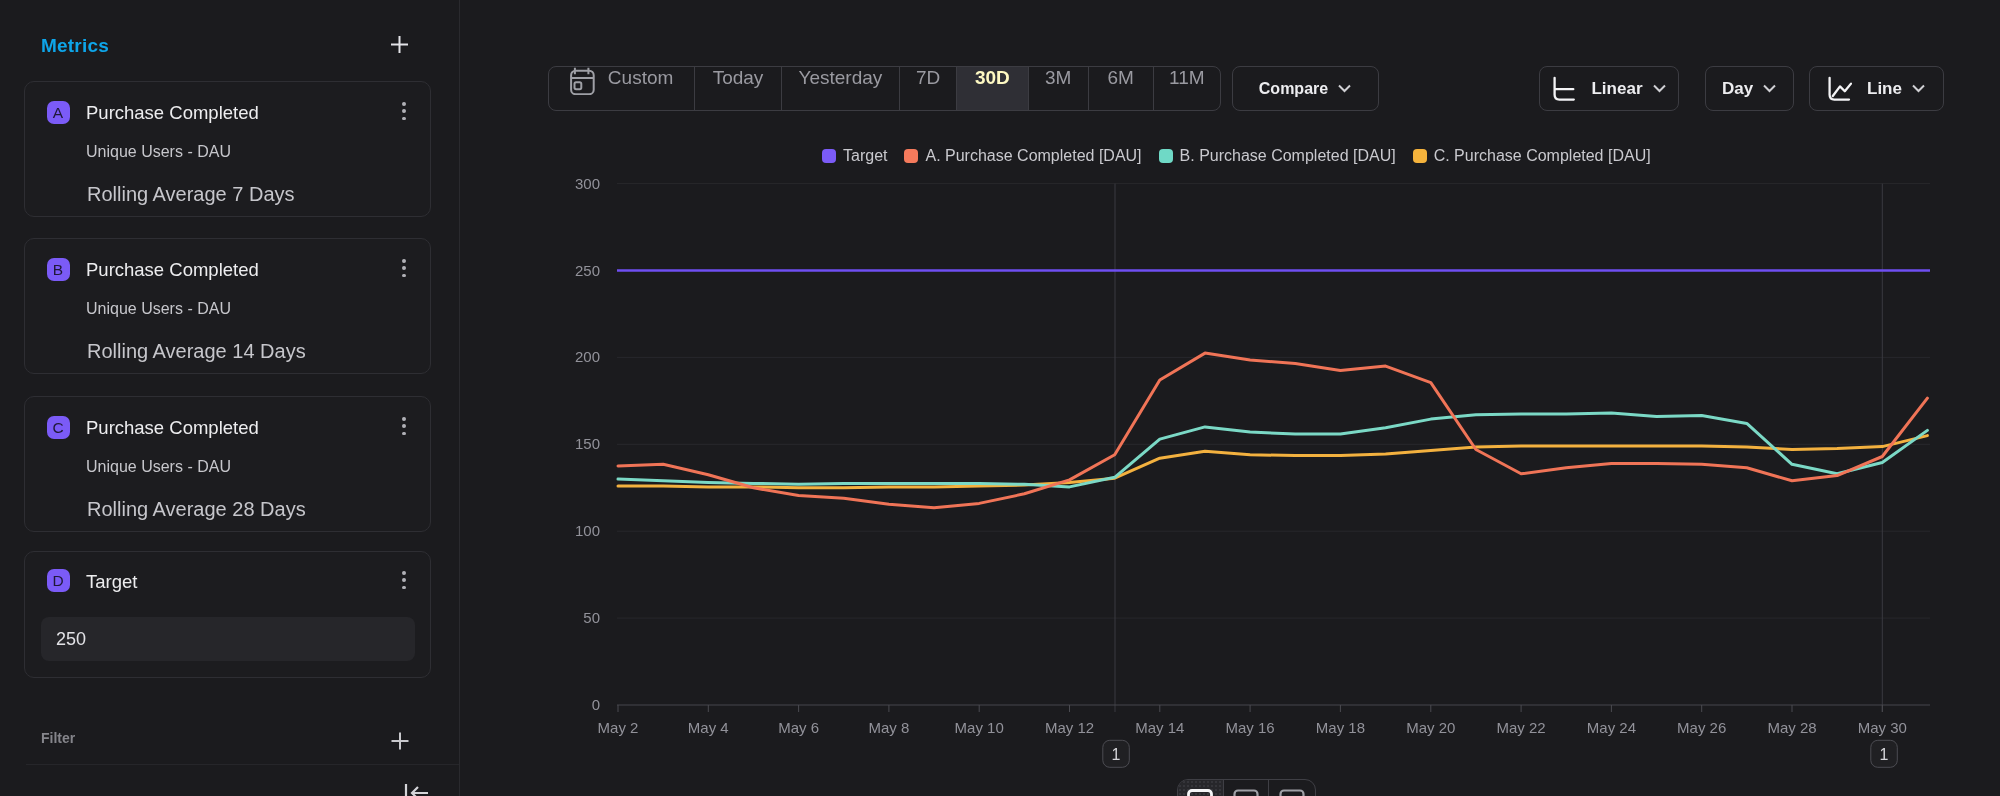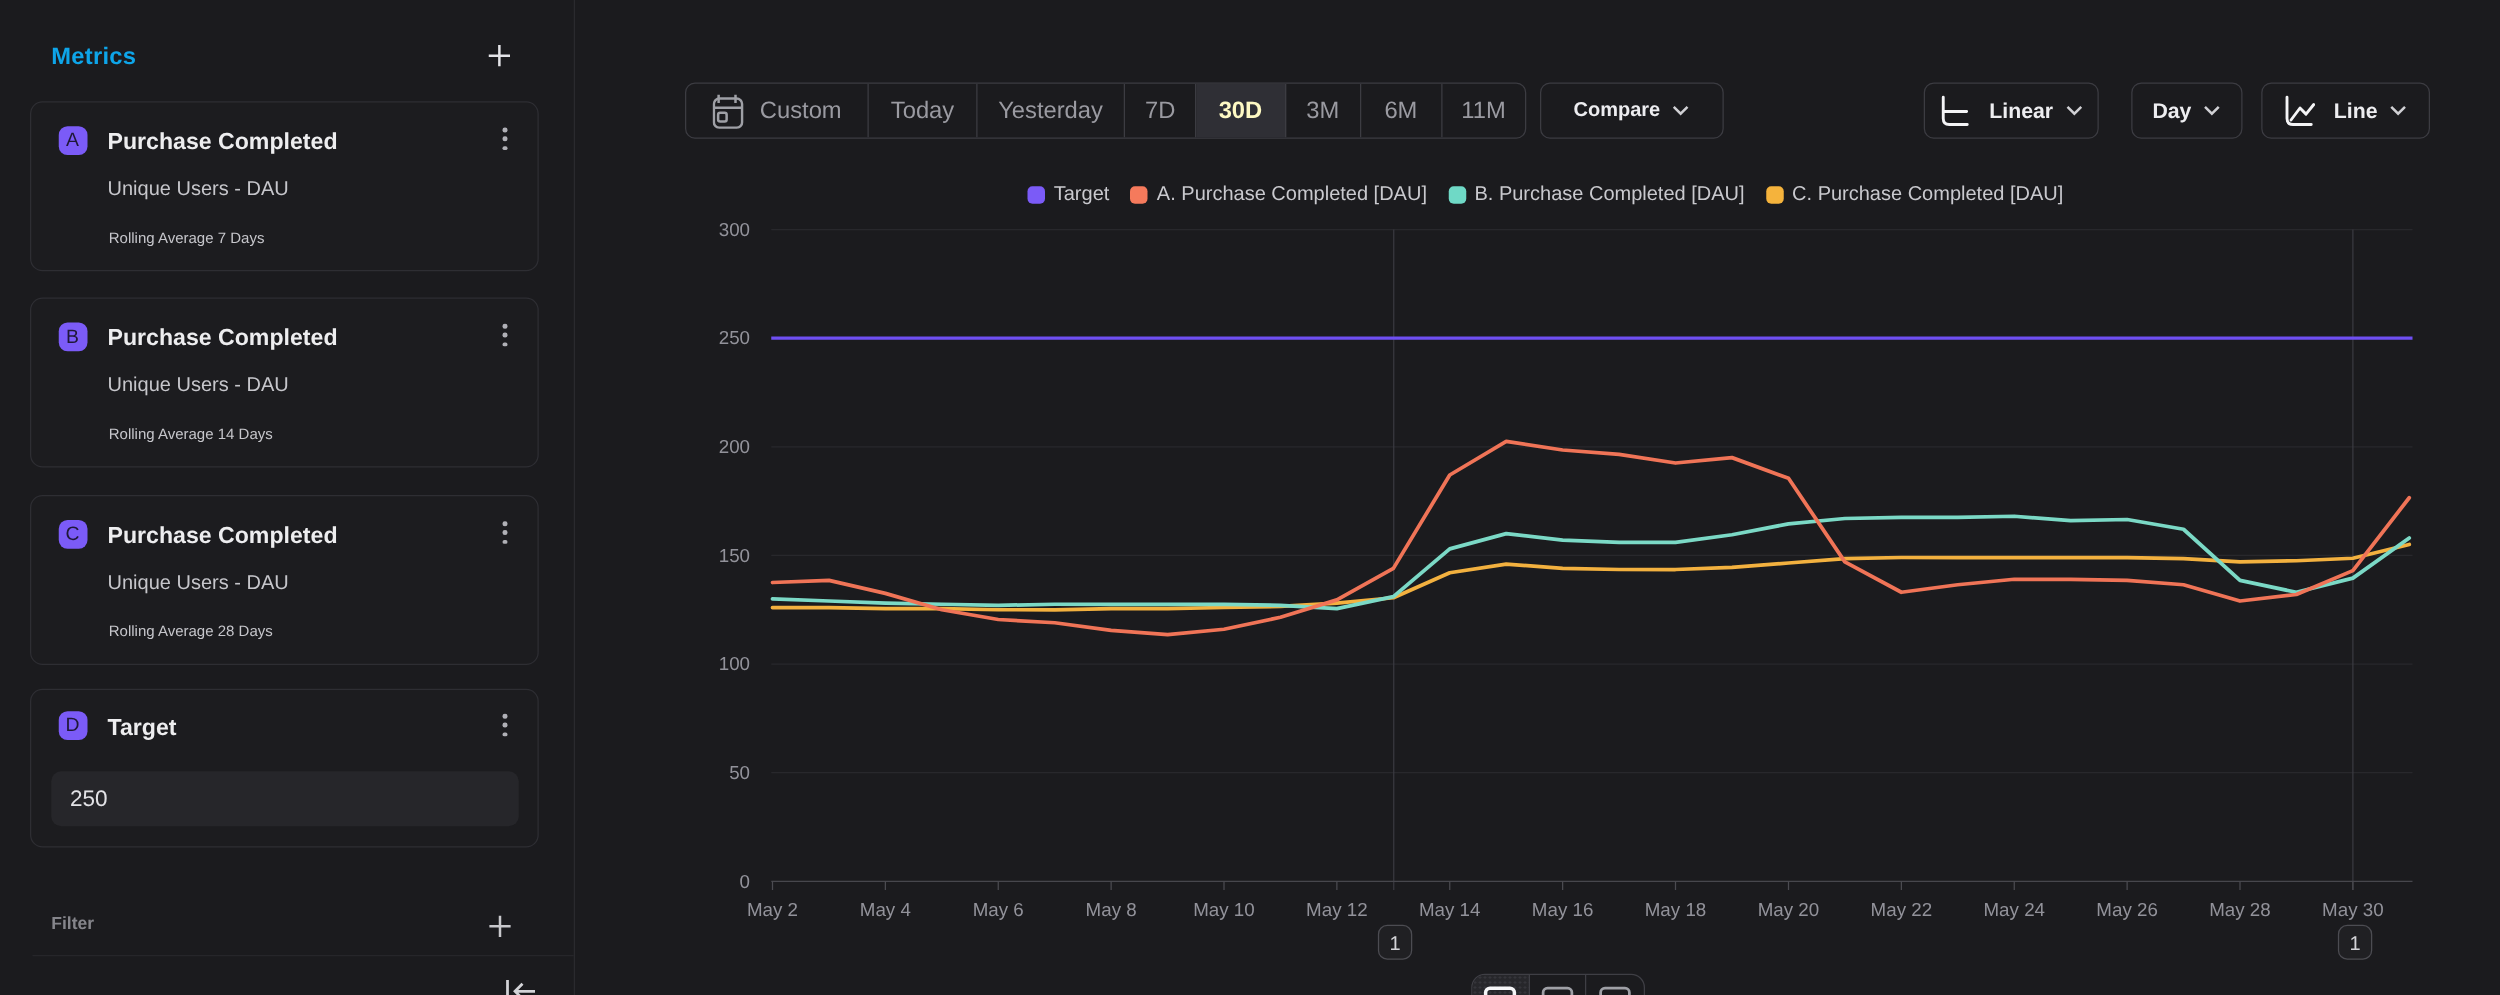--- a/index.html
+++ b/index.html
@@ -3,31 +3,31 @@
 <meta charset="utf-8">
 <style>
   * { margin:0; padding:0; box-sizing:border-box; }
   html,body { width:2000px; height:796px; background:#1b1b1e; font-family:"Liberation Sans", sans-serif; overflow:hidden; }
   .abs { position:absolute; }
   
   #sidebar { position:absolute; left:0; top:0; width:460px; height:796px; background:#1b1b1e; border-right:1px solid #2a2a2e; }
   .sb-title { position:absolute; left:41px; top:35px; font-size:19px; font-weight:700; color:#0ea5e9; letter-spacing:0.2px; }
   .card { position:absolute; left:24px; width:407px; border:1px solid #2e2e33; border-radius:10px; background:#1c1c1f; }
   .badge { position:absolute; left:21.5px; top:19px; width:23px; height:23px; border-radius:7px; background:#7b5bf7; color:#1f1838; font-size:15.5px; font-weight:400; display:flex; align-items:center; justify-content:center; }
-  .card-title { position:absolute; left:61px; top:20px; font-size:18.5px; font-weight:700; color:#ededef; }
+  .card-title { position:absolute; left:61px; top:20px; font-size:18.5px; font-weight:400; color:#ededef; }
   .sub1 { position:absolute; left:61px; top:61px; font-size:16px; color:#c6c6cb; }
-  .sub2 { position:absolute; left:62px; top:101px; font-size:12px; color:#c6c6cb; }
+  .sub2 { position:absolute; left:62px; top:101px; font-size:20px; color:#c6c6cb; }
   .kebab { position:absolute; right:24px; top:20px; width:4px; height:22px; }
   .kebab i { display:block; width:3.8px; height:3.8px; border-radius:50%; background:#b0b0b6; margin-bottom:3.5px; }
   .t-input { position:absolute; left:16px; top:65px; width:374px; height:44px; background:#26262a; border-radius:8px; font-size:18px; color:#e2e2e6; line-height:44px; padding-left:15px; }
   .filter { position:absolute; left:41px; top:730px; font-size:14px; font-weight:700; color:#85858b; }
   .sb-divider { position:absolute; left:26px; right:0; top:764px; height:1px; background:#26262a; }
   
   .seg-wrap { position:absolute; left:548px; top:66px; height:45px; width:673px; border:1px solid #3c3c42; border-radius:8px; display:flex; overflow:hidden; }
-  .seg { height:100%; display:flex; align-items:center; justify-content:center; font-size:19px; color:#9a9aa1; border-right:1px solid #3c3c42; }
+  .seg { height:100%; display:flex; justify-content:center; font-size:19px; color:#9a9aa1; border-right:1px solid #3c3c42; }
   .seg:last-child { border-right:none; }
   .seg.active { background:#2f2f35; color:#fef9c3; font-weight:700; }
   .btn { position:absolute; top:66px; height:45px; border:1px solid #3c3c42; border-radius:8px; display:flex; align-items:center; justify-content:center; color:#ededf0; font-size:17px; font-weight:700; }
   .chev { margin-left:9px; }
   
   #legend { position:absolute; left:822px; top:147px; display:flex; align-items:center; }
   .chip { width:14px; height:14px; border-radius:4px; margin-right:7px; }
   .litem { display:flex; align-items:center; margin-right:17px; font-size:16px; color:#c9c9ce; }
 </style>
 </head>

